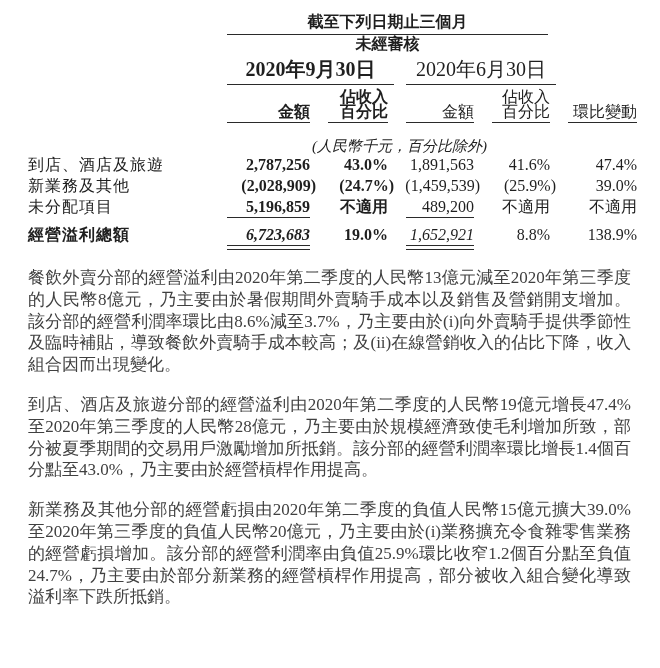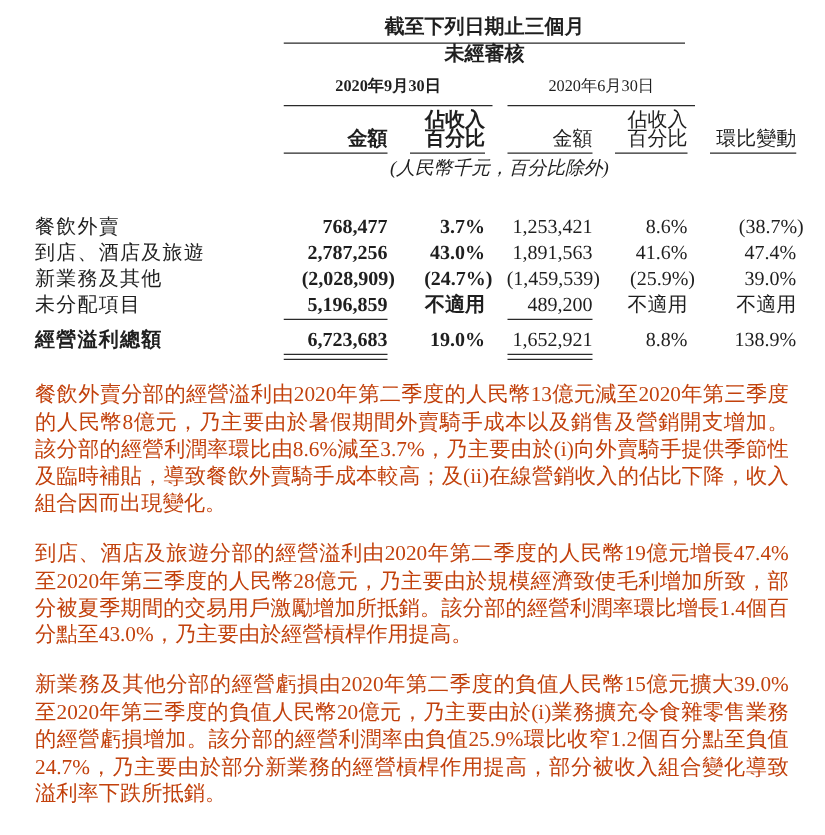--- a/index.html
+++ b/index.html
@@ -23,48 +23,48 @@
   .hc { font-size: 16px; line-height: 15px; }
   .b { font-weight: bold; }
   .center { text-align: center; }
   .num { text-align: right; margin-right: 6px; }
   .num.neg { margin-right: 0; }
   .label { text-align: left; letter-spacing: 1px; }
 
   .rule  { border-bottom: 1.5px solid #2a2a2a; }
   .gapL  { margin-left: 12px; }
   .ul    { border-bottom: 1.5px solid #2a2a2a; text-align: right; }
-  .dul   { border-bottom: 1.5px solid #2a2a2a; position: relative; }
+  .dul   { border-bottom: 1.5px solid #2a2a2a; position: relative; font-style: italic; }
   .dul::after {
     content: ""; position: absolute; left: 0; right: 0; bottom: -4.5px;
     border-bottom: 1.5px solid #2a2a2a;
   }
 
   
   .row-t1 .t { line-height: 18px; font-size: 16px; margin-right: 8px; }
   .row-t2 { margin-top: 3px; }
   .row-t2 .t { line-height: 18px; font-size: 16px; padding-bottom: 3px; margin-right: 8px; }
   .row-dates { margin-top: 6px; }
-  .row-dates .date { font-size: 13px; line-height: 20px; text-align: center; padding-bottom: 5px; }
+  .row-dates .date { font-size: 20px; line-height: 20px; text-align: center; padding-bottom: 5px; }
   .row-subA { margin-top: 4px; }
   .row-subB .hc { padding-bottom: 3px; }
-  .row-note { margin-top: 4px; }
+  .row-note { margin-top: 15px; }
   .note { font-style: italic; font-size: 15px; line-height: 16px; text-align: center; margin-left: 16px; }
 
   
   .row-d1 { margin-top: 28px; }
   .row-total { margin-top: 6px; }
 
   
   .body-text p {
     margin: 18px 0 0 0;
     font-size: 17px;
     line-height: 21.8px;
     text-align: justify;
-    color: #c2410c;
+    color: #404040;
   }
   .body-text p:first-child { margin-top: 21px; }
 </style>
 </head>
 <body>
 
 <div class="doc">
 
   <div class="tr row-t2">
     <div class="t b center g26 rule">截至下列日期止三個月</div>
@@ -89,28 +89,20 @@
     <div class="hc num b g3 rule gapL">百分比</div>
     <div class="hc num g4 rule gapL">金額</div>
     <div class="hc num g5 rule gapL">百分比</div>
     <div class="hc num g6 rule gapL">環比變動</div>
   </div>
 
   <div class="tr row-note">
     <div class="note g26">(人民幣千元，百分比除外)</div>
   </div>
 
-  <div class="tr row-d1">
-    <div class="c label">餐飲外賣</div>
-    <div class="c num b">768,477</div>
-    <div class="c num b">3.7%</div>
-    <div class="c num">1,253,421</div>
-    <div class="c num">8.6%</div>
-    <div class="c num neg">(38.7%)</div>
-  </div>
 
   <div class="tr">
     <div class="c label">到店、酒店及旅遊</div>
     <div class="c num b">2,787,256</div>
     <div class="c num b">43.0%</div>
     <div class="c num">1,891,563</div>
     <div class="c num">41.6%</div>
     <div class="c num">47.4%</div>
   </div>
 

